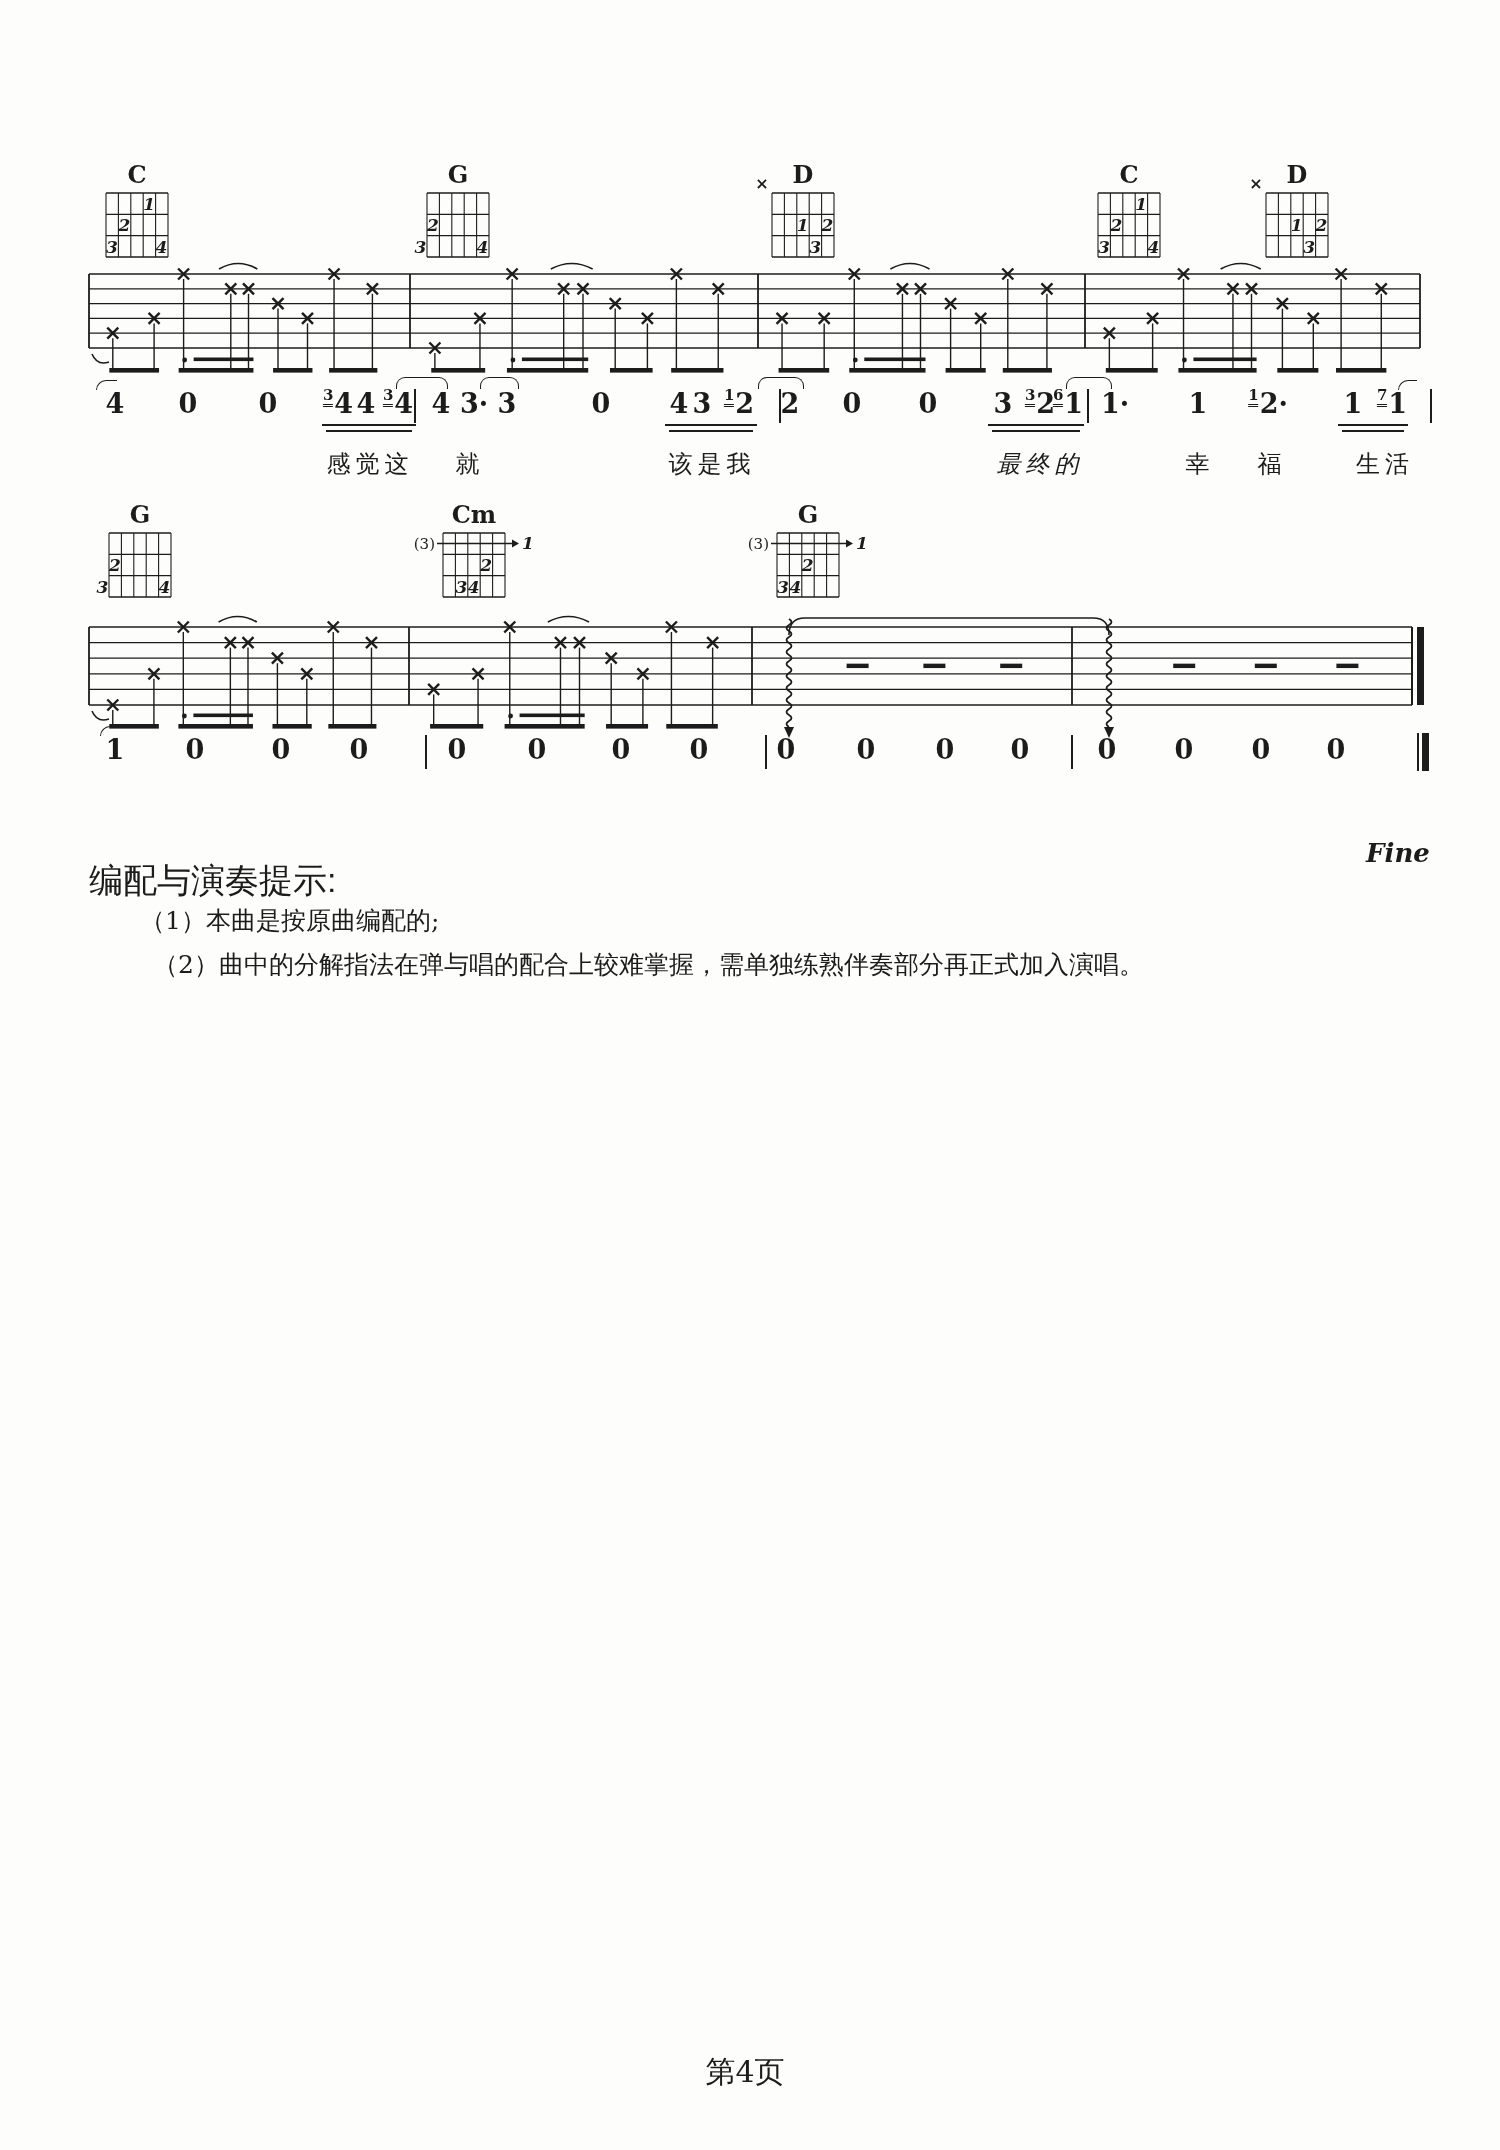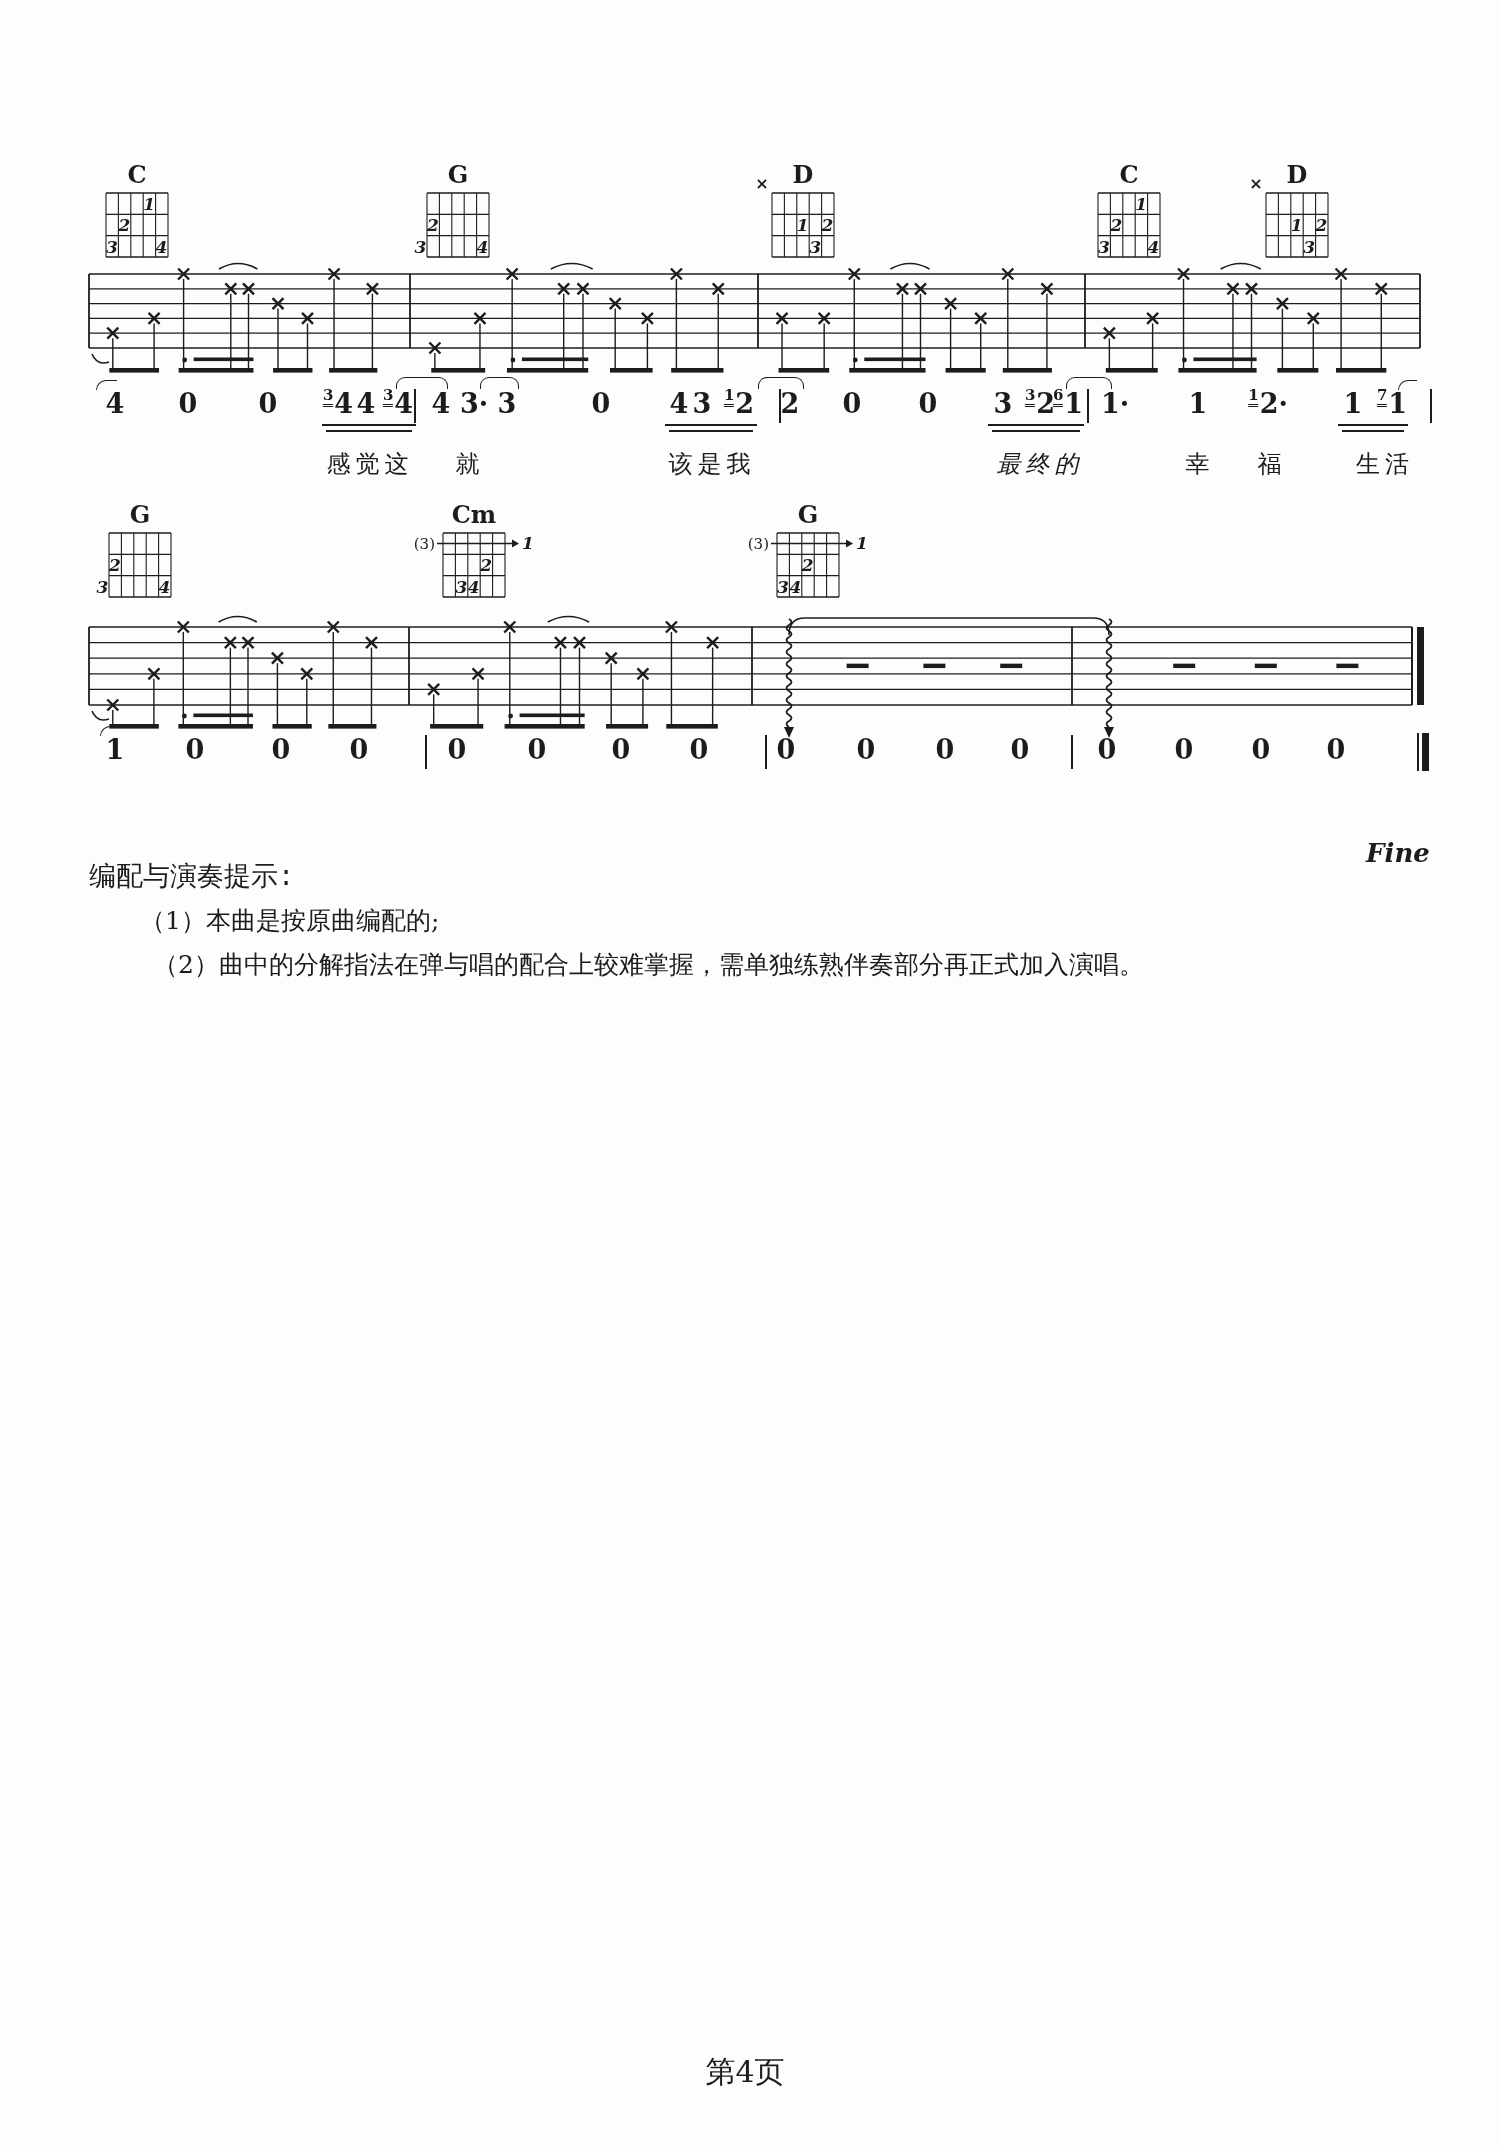--- a/index.html
+++ b/index.html
@@ -14,21 +14,21 @@
   .dblbar-thin{position:absolute;width:2px;background:currentColor;}
   .dblbar-thick{position:absolute;width:7px;background:currentColor;}
   .uline{position:absolute;border-top:2px solid currentColor;height:0;}
   .bracket{position:absolute;border:1.6px solid currentColor;border-bottom:none;
            border-radius:9px 9px 0 0;height:11px;}
   .arcsm{position:absolute;border:1.6px solid currentColor;border-bottom:none;border-right:none;
          border-radius:12px 0 0 0;height:9px;}
   .lyric{position:absolute;transform:translateX(-50%);font-size:24px;letter-spacing:5px;white-space:nowrap;text-align:center;}
   .chord-label{position:absolute;transform:translateX(-50%);font-weight:bold;font-size:24px;line-height:1;}
   .fine{position:absolute;transform:translateX(-50%);font-style:italic;font-weight:bold;font-size:26px;}
-  .notes-heading{position:absolute;font-size:27px;font-family:Liberation Mono, monospace;}
+  .notes-heading{position:absolute;font-size:34px;font-family:Liberation Sans, sans-serif;}
   .note-item{position:absolute;font-size:25px;white-space:nowrap;}
   .page-num{position:absolute;transform:translateX(-50%);font-size:30px;}
   .finger{font:italic bold 17px "DejaVu Serif","Liberation Serif",serif;fill:#1c1c1c;}
   .cmute{font:bold 16px "DejaVu Sans","Liberation Sans",sans-serif;fill:#1c1c1c;}
   .cpos{font:15px "DejaVu Serif","Liberation Serif",serif;fill:#1c1c1c;}
   .cbarre{font:italic bold 17px "DejaVu Serif","Liberation Serif",serif;fill:#1c1c1c;}
 </style>
 </head>
 <body>
 

